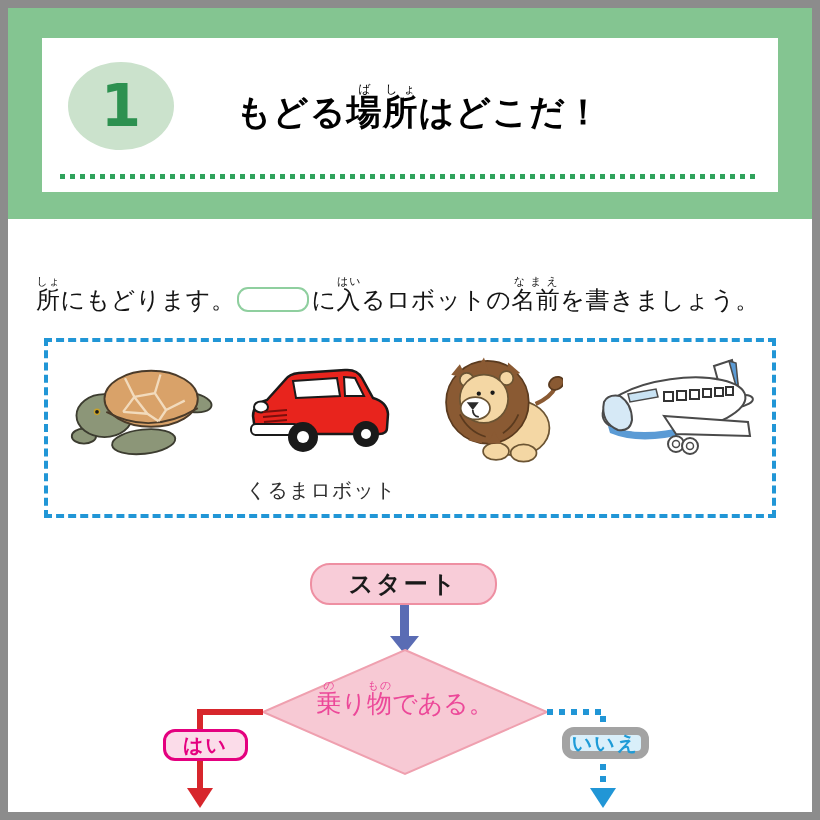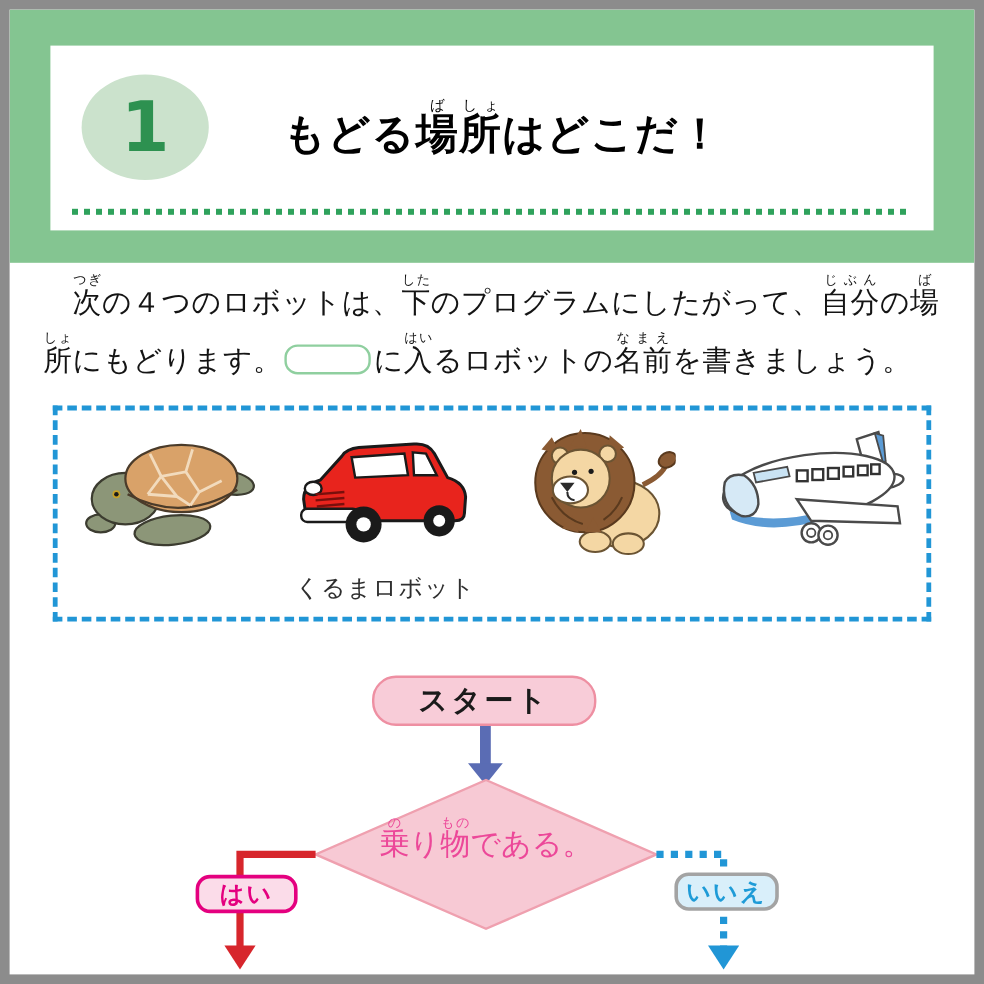--- a/index.html
+++ b/index.html
@@ -83,21 +83,21 @@
     position:absolute; height:32px; border-radius:12px;
     display:flex; align-items:center; justify-content:center;
     font-size:20px; font-weight:bold; letter-spacing:2px;
   }
   .yes-box {
     left:155px; top:721px; width:85px;
     background:#FBDCE9; border:3px solid #E4007F; color:#E4007F;
   }
   .no-box {
     left:554px; top:719px; width:87px;
-    background:#D9EFFA; border:3px solid #a3a3a3; color:#1E9BD7;
+    background:#D9EFFA; border:8px solid #a3a3a3; color:#1E9BD7;
   }
 </style>
 </head>
 <body>
 
 <div id="page">
   <div class="content">
 
     <div class="header-band">
       <div class="title-box">
@@ -105,21 +105,21 @@
           <span class="num">1</span>
         </div>
         <div class="title-text">
           <div class="tline">もどる<ruby>場<rt>ば</rt></ruby><ruby>所<rt>しょ</rt></ruby>はどこだ！</div>
         </div>
         <div class="dotted-line"></div>
       </div>
     </div>
 
     <div class="instructions">
-      <span>　<ruby>次<rt>つぎ</rt></ruby>の４つのロボットは、<ruby>下<rt>した</rt></ruby>のプログラムにしたがって、<ruby>自分<rt>じぶん</rt></ruby>の<ruby>場<rt>ば</rt></ruby></span><br>
+      <br>
       <span><ruby>所<rt>しょ</rt></ruby>にもどります。</span><span class="answer-box"></span><span>に<ruby>入<rt>はい</rt></ruby>るロボットの<ruby>名前<rt>なまえ</rt></ruby>を書きましょう。</span>
     </div>
 
     <div class="robots-box">
 
       <div class="robot-cell">
         <svg viewBox="0 0 160 120">
           <ellipse cx="132" cy="52" rx="21" ry="10" fill="#8C9678" stroke="#3c3c30" stroke-width="2" transform="rotate(10 132 52)"></ellipse>
           <ellipse cx="16" cy="88" rx="13" ry="8" fill="#8C9678" stroke="#3c3c30" stroke-width="2"></ellipse>
           <ellipse cx="38" cy="66" rx="30" ry="23" fill="#8C9678" stroke="#3c3c30" stroke-width="2"></ellipse>

